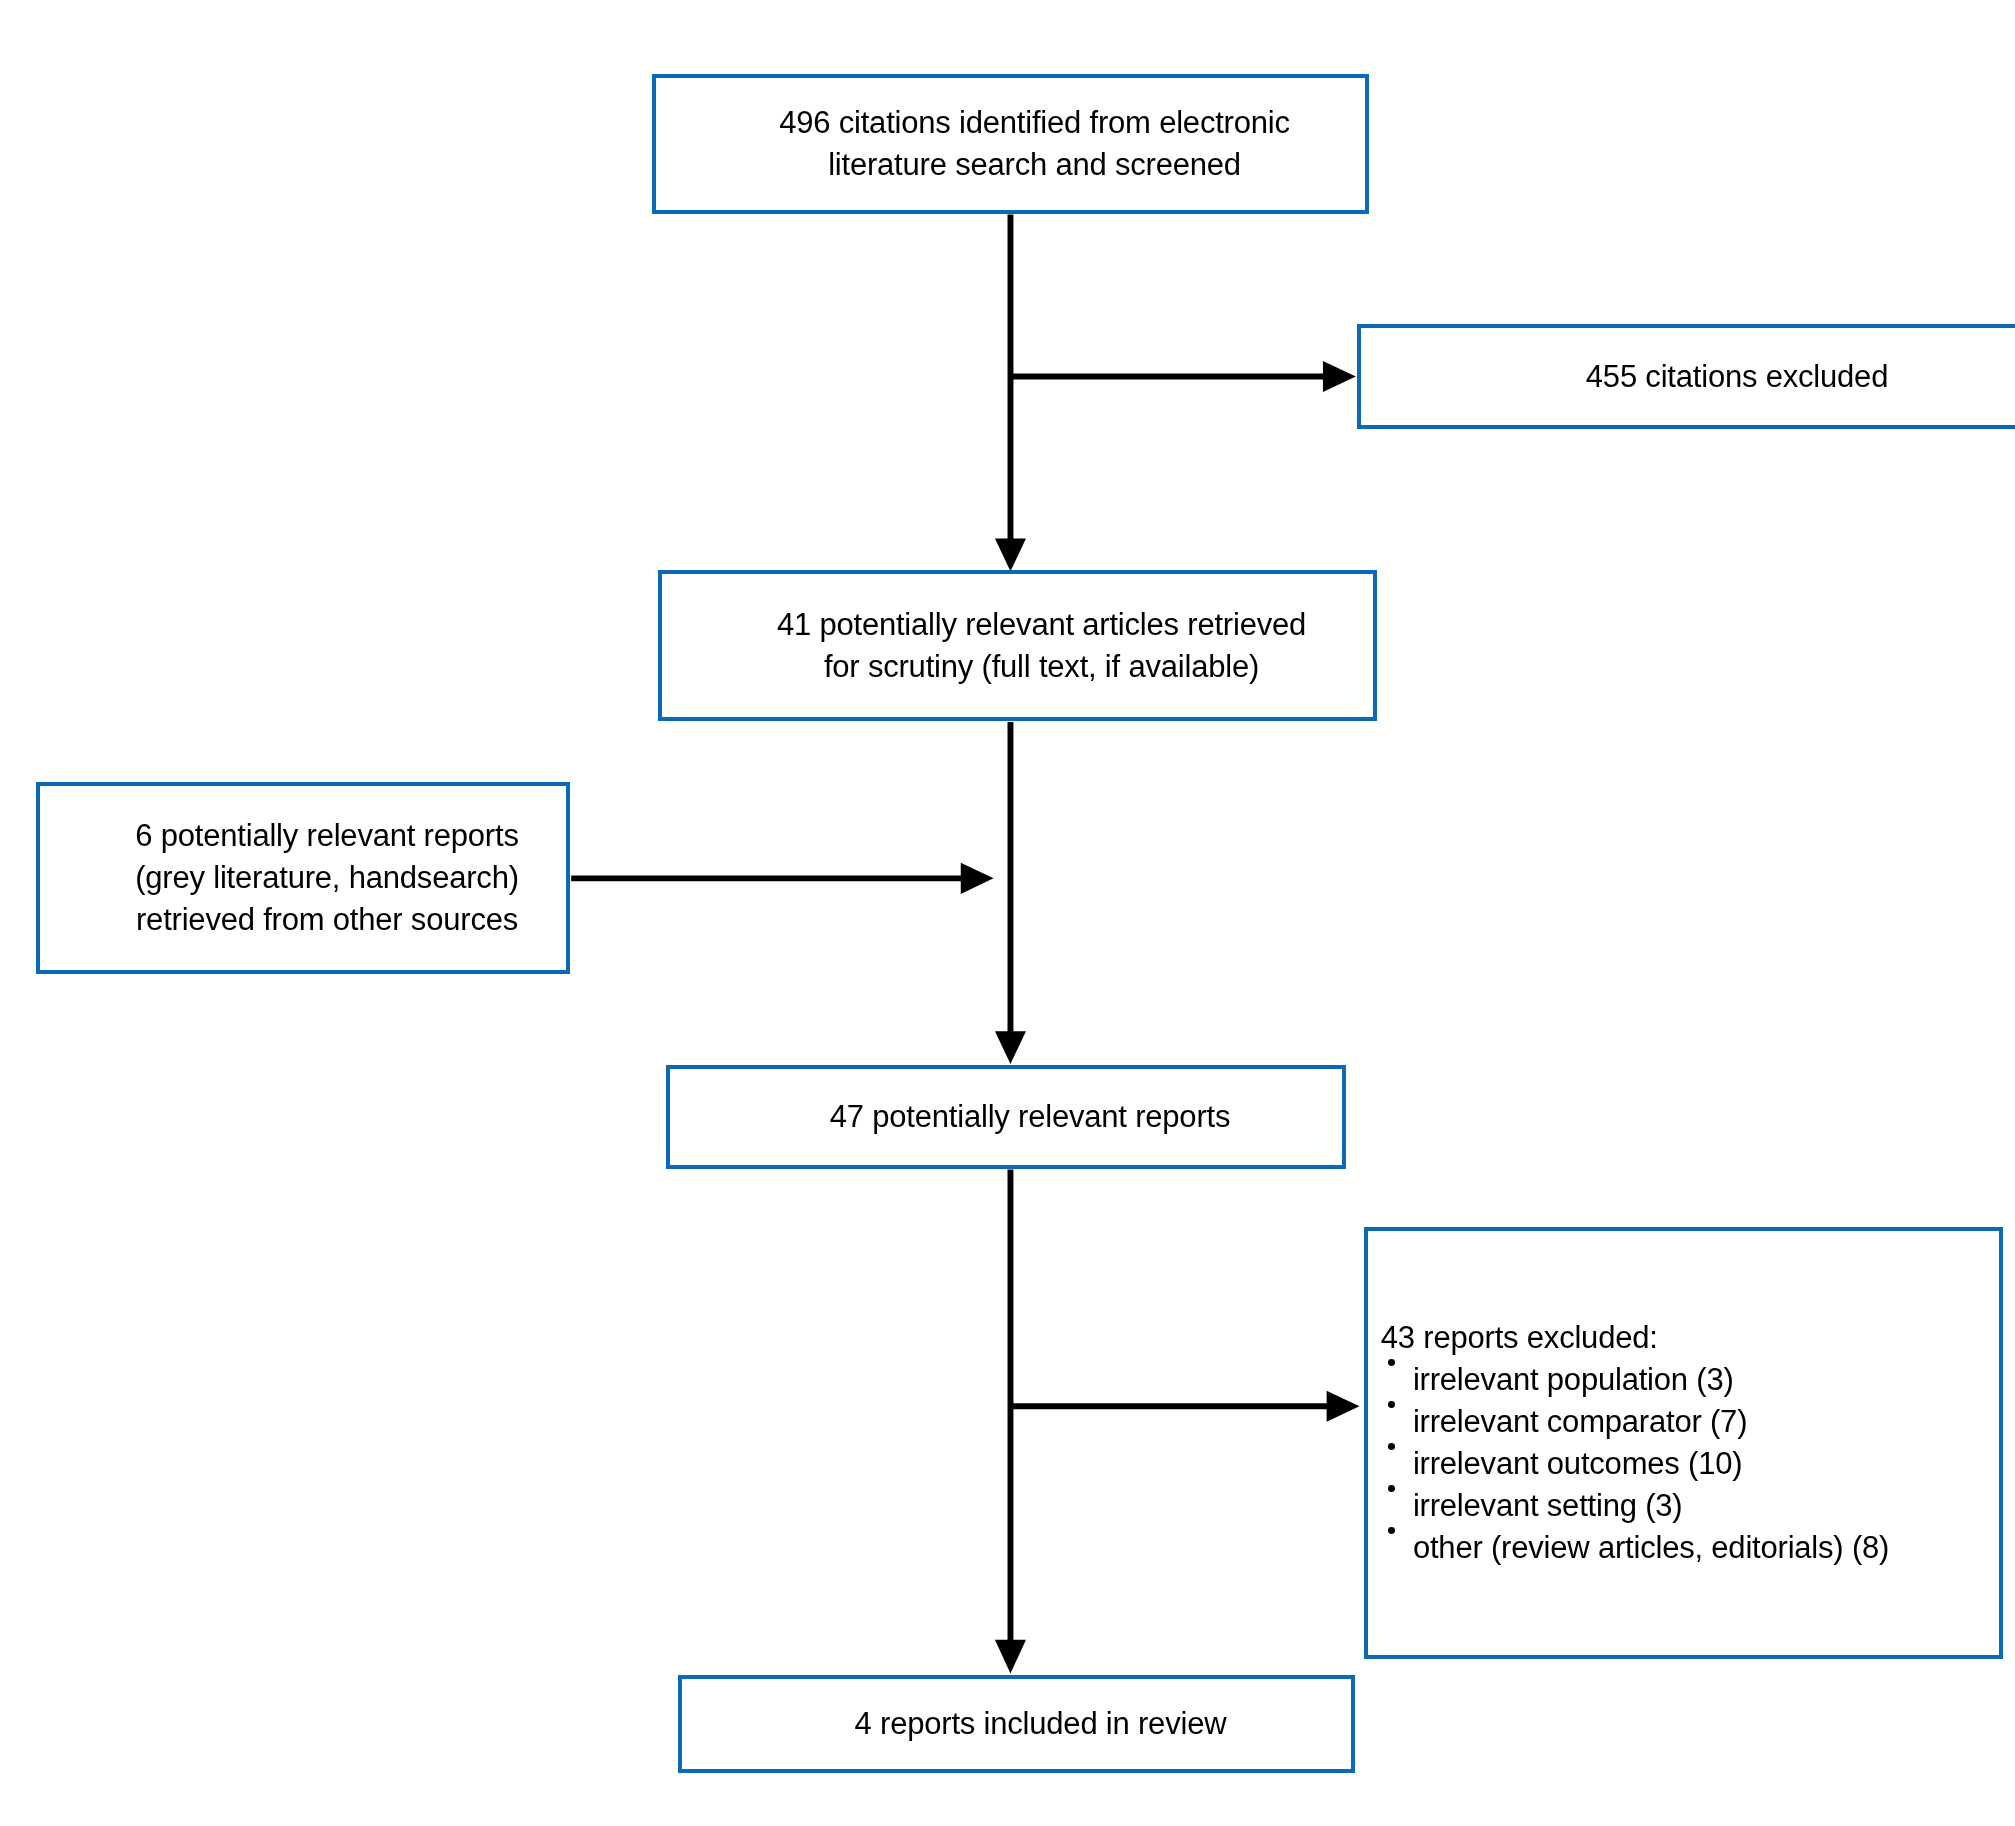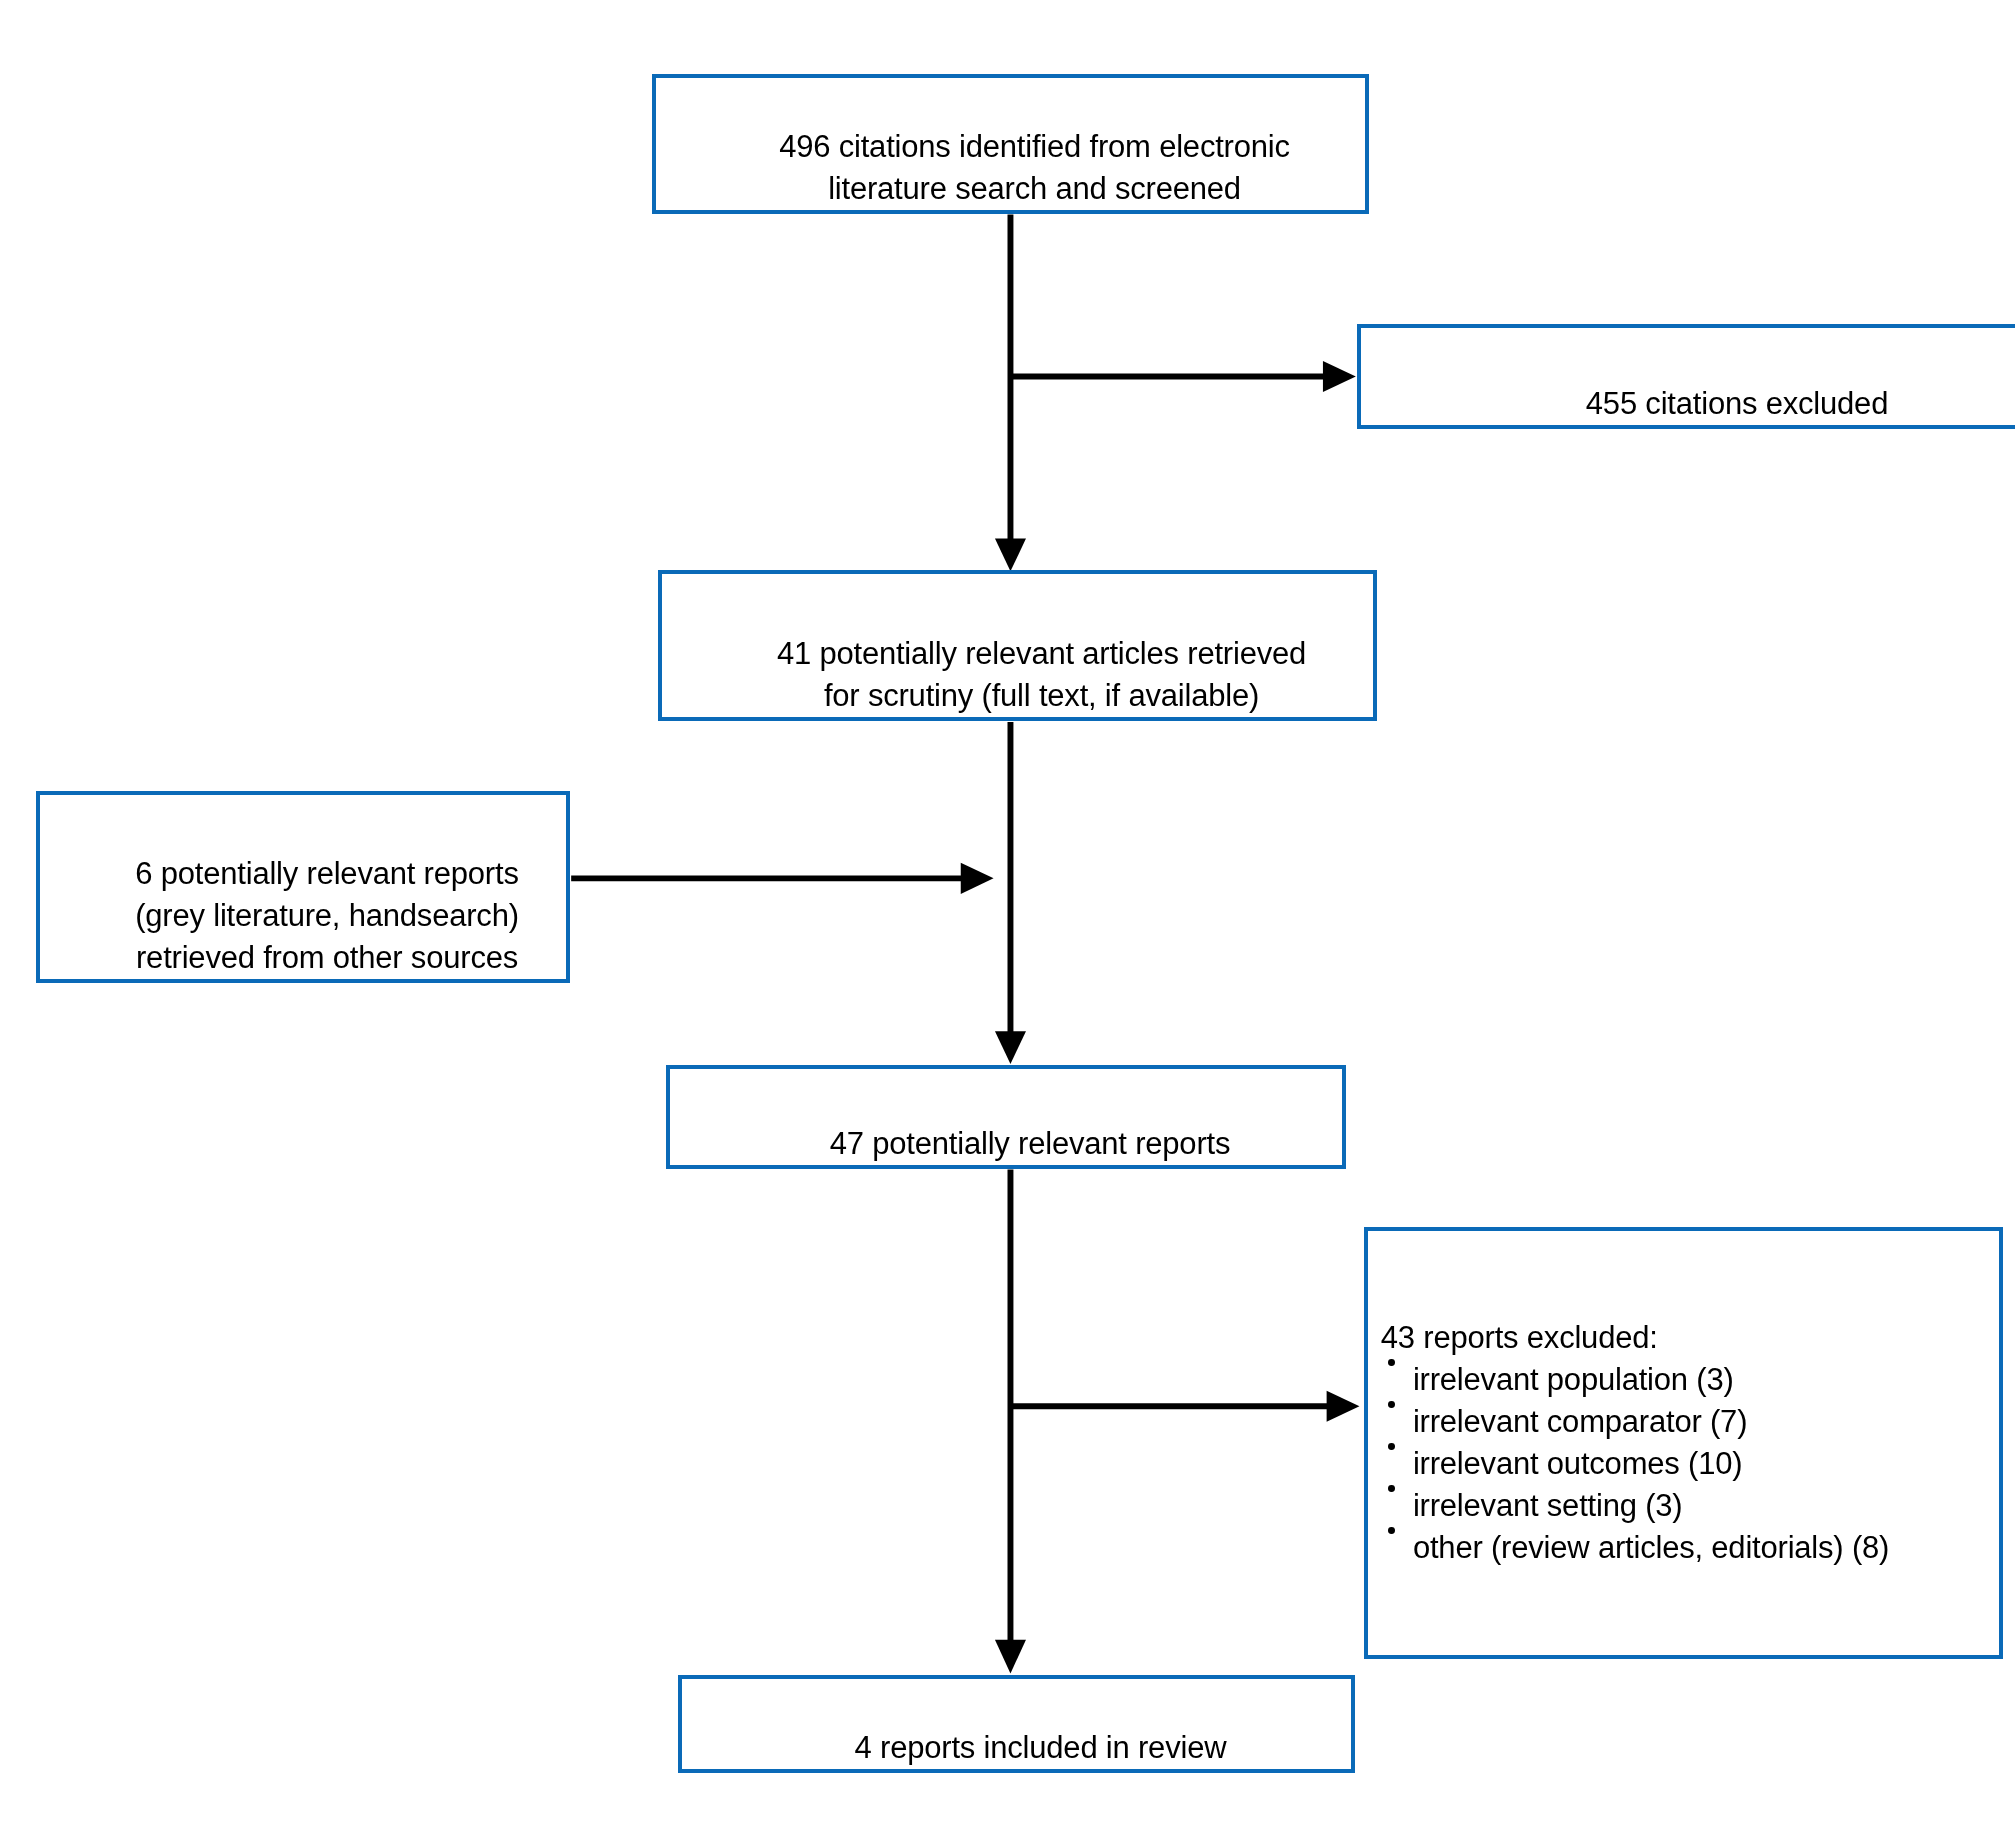--- a/index.html
+++ b/index.html
@@ -13,31 +13,31 @@
     color:var(--text);
   }
   .arrows { position:absolute; left:0; top:0; width:2015px; height:1827px; }
   .arrows line { stroke:var(--arrow); stroke-width:13px; }
   .arrows polygon { fill:var(--arrow); }
   .box {
     position:absolute;
     background:var(--bg);
     border:4.6px solid var(--blue);
     display:flex; flex-direction:column;
-    align-items:center; justify-content:flex-end;
+    align-items:center; justify-content:center;
     text-align:center;
     font-size:31px; line-height:42px;
     letter-spacing:-0.2px;
     padding-left:48px;
   }
   .box .line { white-space:nowrap; }
   #box-citations-identified { left:652px; top:74px;  width:717px; height:140px; }
   #box-citations-excluded   { left:1357px; top:324px;  width:712px; height:105px; }
   #box-articles-retrieved   { left:658px; top:570px; width:719px; height:151px; }
-  #box-other-sources        { left:36px;   top:782px; width:534px; height:192px;margin-top:9px; }
+  #box-other-sources        { left:36px;   top:782px; width:534px; height:192px; }
   #box-potentially-relevant { left:666px; top:1065px; width:680px; height:104px; }
   #box-reports-excluded     { left:1364px; top:1227px; width:639px; height:432px;
                               align-items:flex-start; justify-content:center;
                               text-align:left; padding-left:12.8px; padding-right:9px; }
   #box-included-review      { left:678px; top:1675px; width:677px; height:98px; }
   .bullet-row { display:flex; align-items:flex-start; white-space:nowrap; }
   .bullet-dot {
     width:6.8px; height:6.8px; border-radius:50%;
     background:var(--text); flex:none;
     margin:0 18px 0 7.3px;

